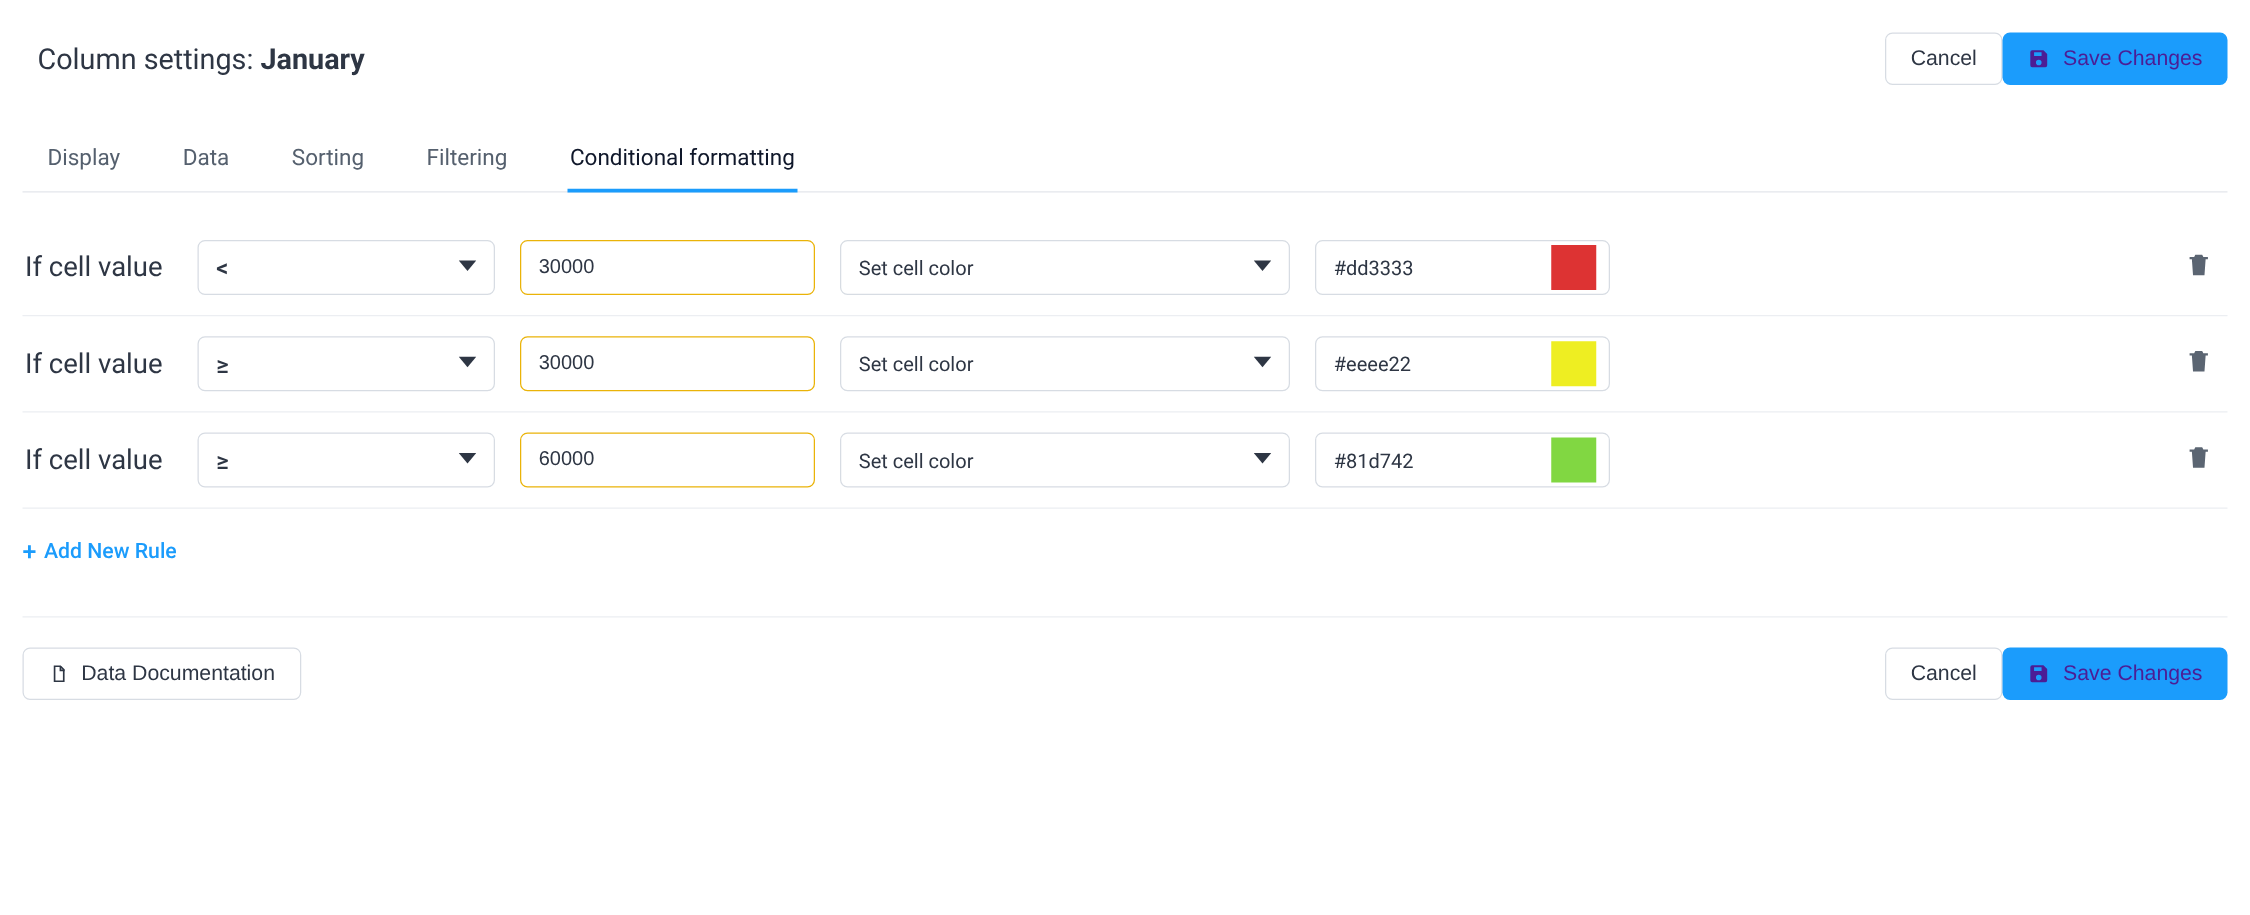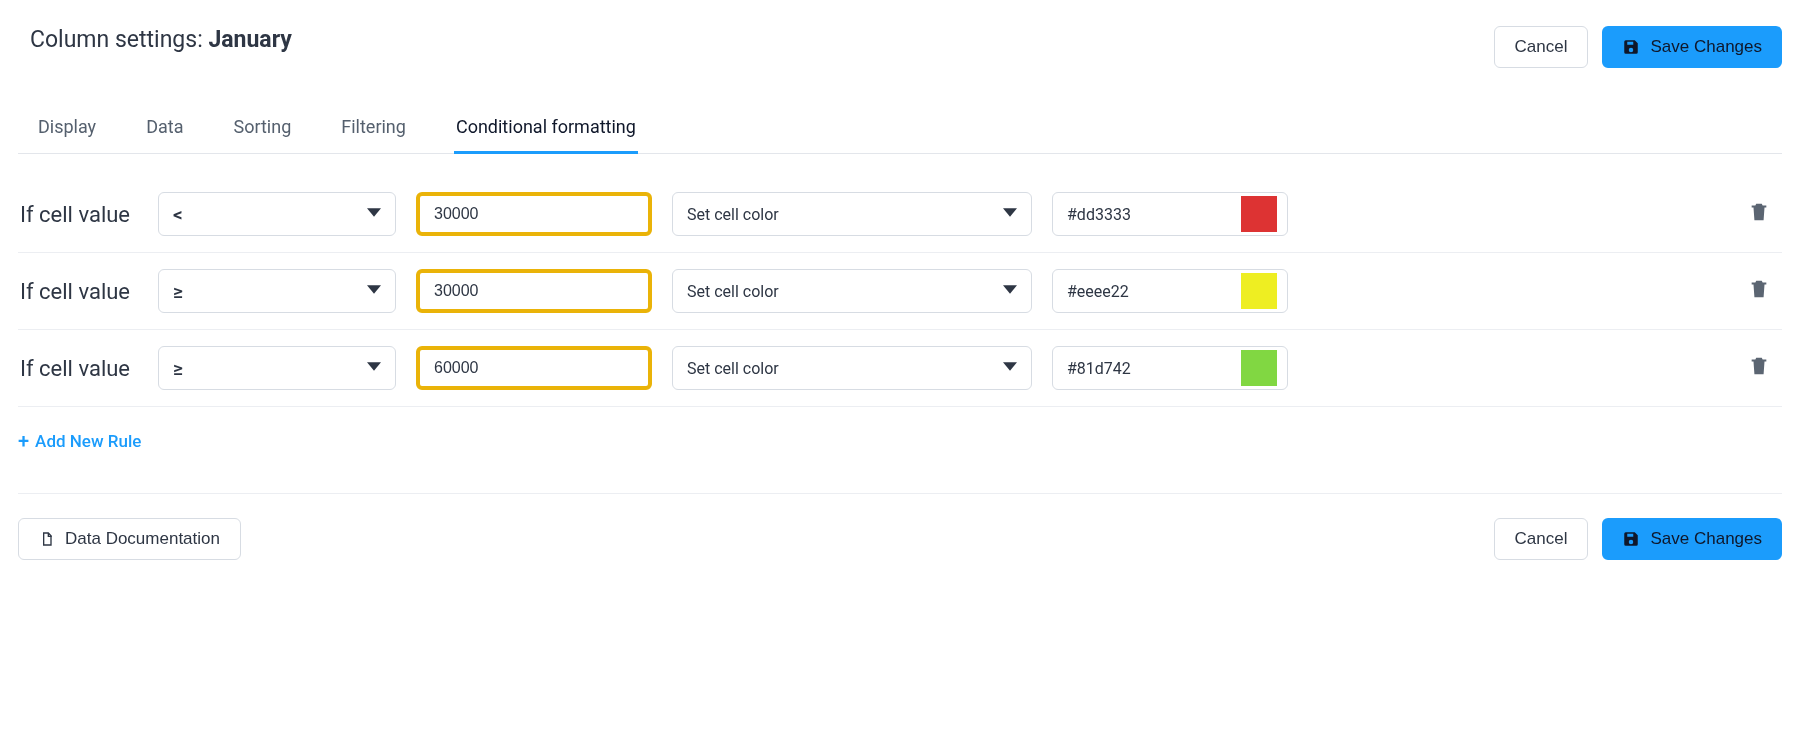--- a/index.html
+++ b/index.html
@@ -5,21 +5,21 @@
   * { box-sizing: border-box; margin: 0; padding: 0; }
   body {
     font-family: -apple-system, BlinkMacSystemFont, "Segoe UI", Roboto, Arial, sans-serif;
     background: #fff;
     color: #2a2f3a;
     width: 1800px;
     padding: 0 18px;
   }
   .header-row {
     display: flex;
-    align-items: flex-start;
+    align-items: center;
     justify-content: space-between;
     padding: 26px 0 18px 12px;
   }
   .page-title {
     font-size: 23px;
     font-weight: 400;
     color: #2e3644;
   }
   .page-title .bold { font-weight: 700; }
   .btn {
@@ -33,24 +33,24 @@
     cursor: pointer;
     border: 1px solid transparent;
   }
   .btn-secondary {
     background: #fff;
     border: 1px solid #d7dce3;
     color: #2e3644;
   }
   .btn-primary {
     background: #1b9cfc;
-    color: #0f172a;
+    color: #4c1d95;
     border: none;
   }
-  .btn-group { display: flex; gap: 14px; }
+  .btn-group { display: flex; gap: 0; }
   .save-icon {
     width: 18px; height: 18px;
     display: inline-block;
   }
   .tabs {
     display: flex;
     gap: 46px;
     border-bottom: 1px solid #e3e6eb;
     padding: 0 0 0 18px;
     margin-top: 30px;
@@ -98,21 +98,21 @@
   .select-box .caret {
     position: absolute;
     right: 14px;
     top: 50%;
     transform: translateY(-50%);
   }
   .op-select { width: 238px; }
   .value-input {
     width: 236px;
     height: 44px;
-    border: 4px solid #eab308;
+    border: 1px solid #eab308;
     border-radius: 6px;
     padding: 0 14px;
     font-size: 16px;
     color: #2e3644;
     background: #fff;
   }
   .action-select { width: 360px; }
   .color-box {
     width: 236px;
     height: 44px;

